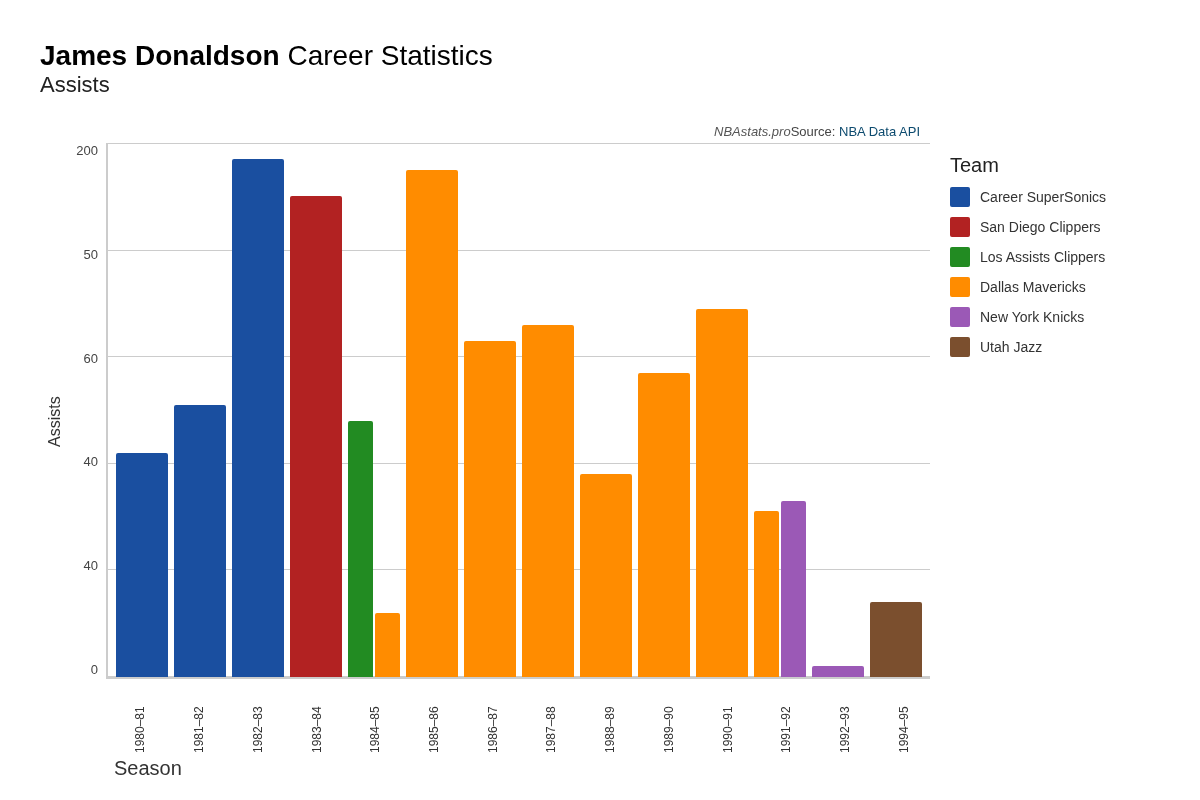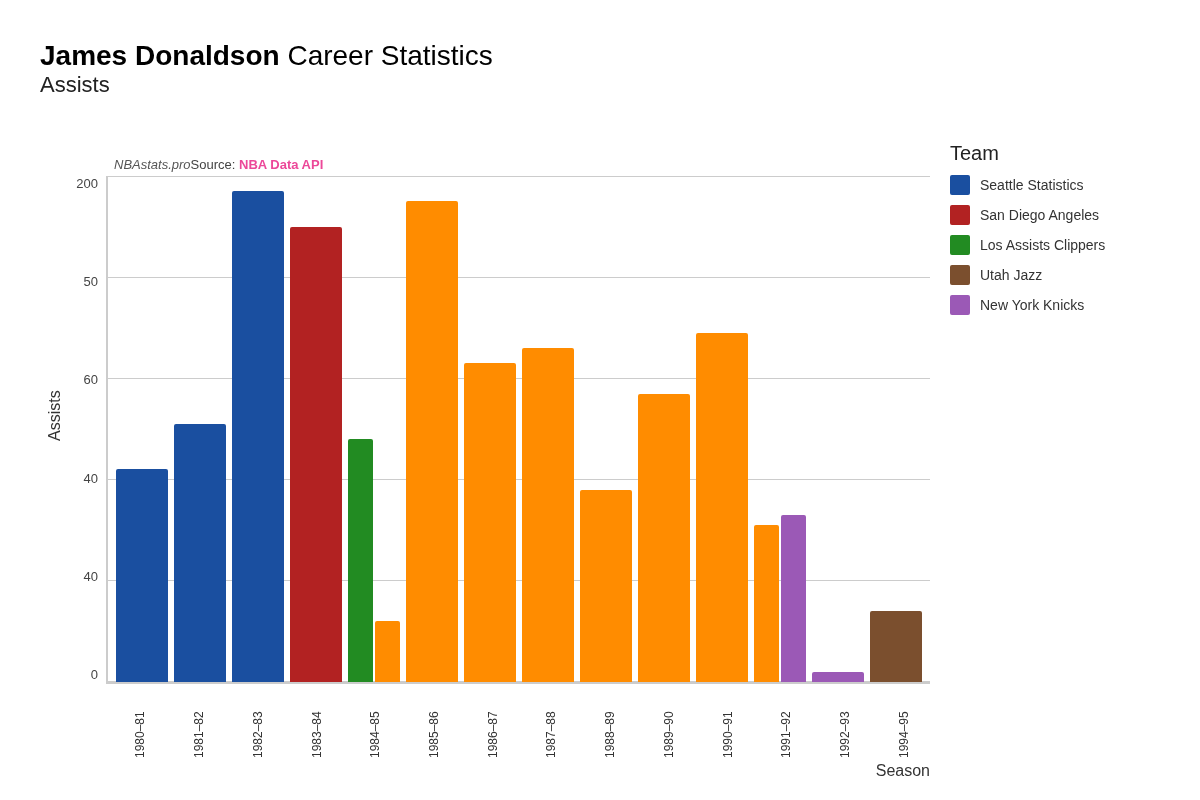--- a/index.html
+++ b/index.html
@@ -7,21 +7,21 @@
       background: #fff;
       font-family: 'Arial', sans-serif;
       width: 1200px;
       height: 800px;
       overflow: hidden;
       display: flex;
       flex-direction: column;
       padding: 40px 40px 20px 40px;
     }
     .title-section {
-      margin-bottom: 4px;
+      margin-bottom: 16px;
     }
     .main-title {
       font-size: 28px;
       font-weight: normal;
     }
     .main-title strong {
       font-weight: bold;
     }
     .subtitle {
       font-size: 22px;
@@ -49,38 +49,37 @@
       flex: 1;
     }
     .chart-container {
       flex: 1;
       display: flex;
       flex-direction: column;
       position: relative;
     }
     .source-watermark {
       display: flex;
-      justify-content: flex-start;
+      justify-content: flex-end;
       font-size: 13px;
       color: #555;
       margin-bottom: 4px;
       padding-left: 50px;
       padding-right: 10px;
-      margin-top: 45px;
     }
     .source-watermark .nba-stats {
       font-style: italic;
       color: #555;
     }
     .source-watermark .source-label {
       color: #444;
     }
     .source-watermark .source-label strong {
-      font-weight: bold;
-      color: #ec4899;
+      font-weight: normal;
+      color: #0c4a6e;
     }
     .chart-inner {
       flex: 1;
       display: flex;
       flex-direction: column;
       position: relative;
     }
     .grid-and-bars {
       flex: 1;
       display: flex;
@@ -152,22 +151,22 @@
     .x-label {
       font-size: 12px;
       color: #333;
       writing-mode: vertical-rl;
       transform: rotate(180deg);
       height: 70px;
       text-align: left;
       white-space: nowrap;
     }
     .x-axis-title {
-      text-align: right;
-      font-size: 16px;
+      text-align: left;
+      font-size: 20px;
       color: #333;
       margin-top: 4px;
       padding-left: 50px;
     }
     .legend {
       width: 230px;
       padding-left: 20px;
       padding-top: 30px;
     }
     .legend-title {
@@ -321,34 +320,38 @@
             </div>
           </div>
         <div class="x-axis-title">Season</div>
       </div>
     </div>
     <div class="legend">
       <div class="legend-title">Team</div>
       <div id="legend-items">
           <div class="legend-item">
             <div class="legend-color" style="background-color: rgb(26, 79, 160);"></div>
-            <span>Seattle Statistics</span>
+            <span>Career SuperSonics</span>
           </div>
           <div class="legend-item">
             <div class="legend-color" style="background-color: rgb(178, 34, 34);"></div>
-            <span>San Diego Angeles</span>
+            <span>San Diego Clippers</span>
           </div>
           <div class="legend-item">
             <div class="legend-color" style="background-color: rgb(34, 139, 34);"></div>
             <span>Los Assists Clippers</span>
           </div>
           <div class="legend-item">
+            <div class="legend-color" style="background-color: rgb(255, 140, 0);"></div>
+            <span>Dallas Mavericks</span>
+          </div>
+          <div class="legend-item">
+            <div class="legend-color" style="background-color: rgb(155, 89, 182);"></div>
+            <span>New York Knicks</span>
+          </div>
+          <div class="legend-item">
             <div class="legend-color" style="background-color: rgb(123, 79, 46);"></div>
             <span>Utah Jazz</span>
-          </div>
-          <div class="legend-item">
-            <div class="legend-color" style="background-color: rgb(155, 89, 182);"></div>
-            <span>New York Knicks</span>
           </div>
         </div>
     </div>
   </div>
 </div>
 
 </body></html>

